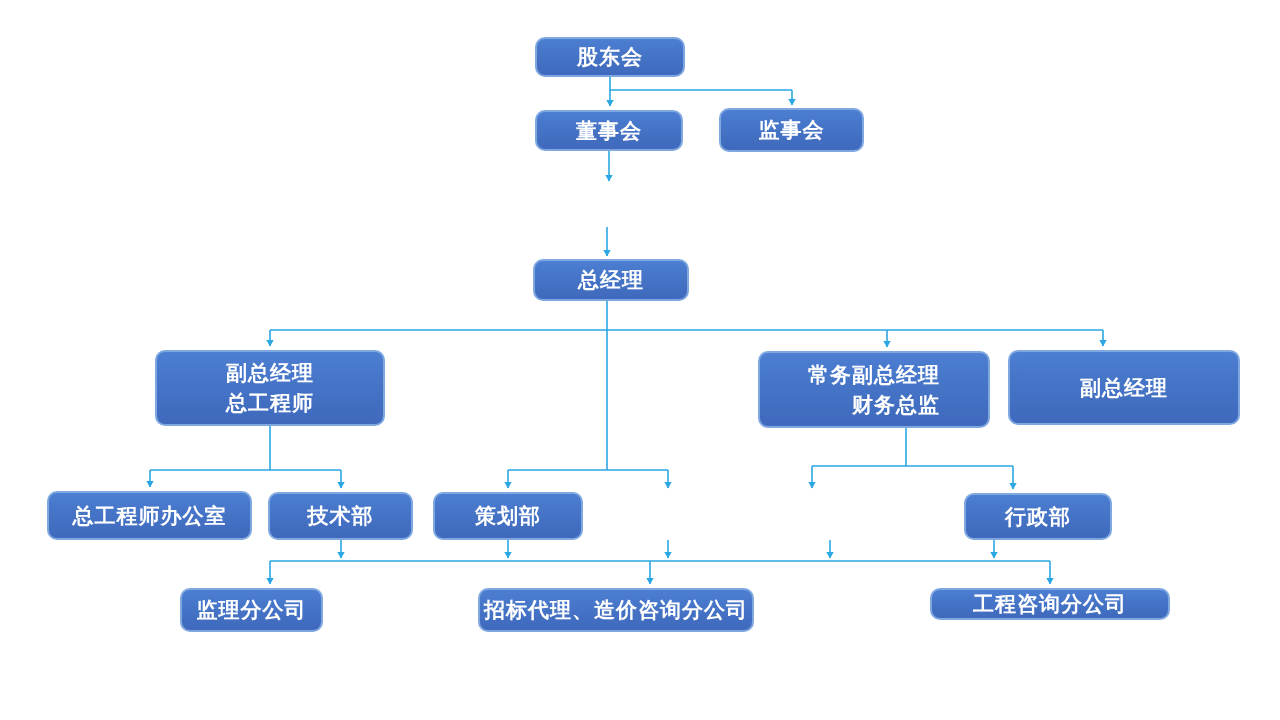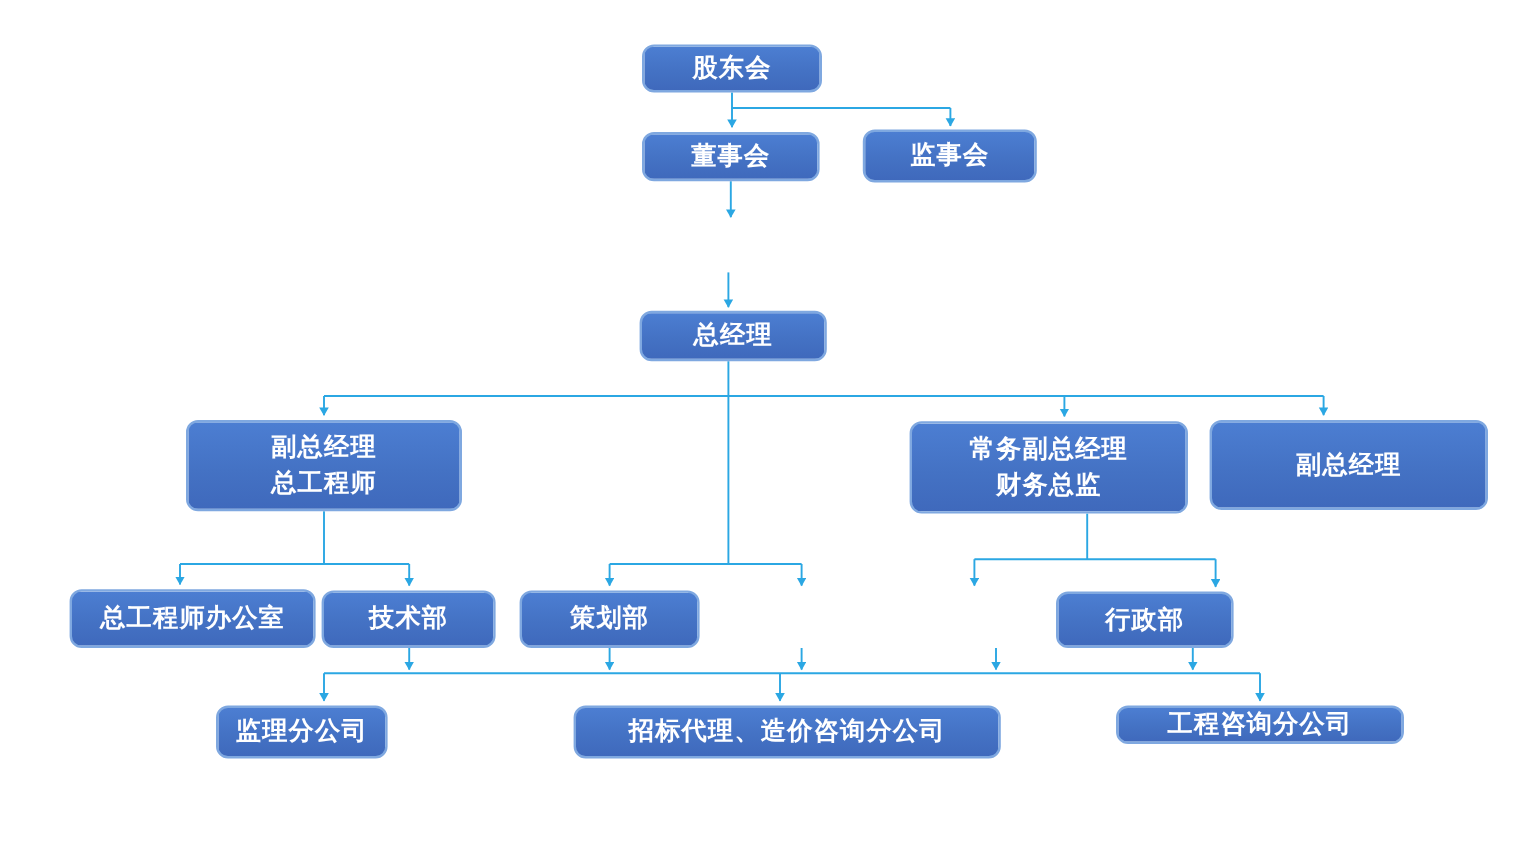--- a/index.html
+++ b/index.html
@@ -30,21 +30,21 @@
     box-sizing: border-box;
     background: linear-gradient(180deg,
       var(--c-node-fill-top, #4C7ED2) 0%,
       var(--c-node-fill, #4472C4) 55%,
       var(--c-node-fill-bottom, #3F69BC) 100%);
     border: 2px solid var(--c-node-border, #7FA8E0);
     border-radius: 10px;
     display: flex;
     align-items: center;
     justify-content: center;
-    text-align: center;
+    text-align: right;
   }
   .node-label {
     color: var(--c-text, #ffffff);
     font-weight: bold;
     font-size: 21px;
     line-height: 1.42;
     white-space: pre-line;
     letter-spacing: 1px;
   }
 </style>
@@ -114,36 +114,36 @@
 总工程师</span>
   </div>
   <div class="node" style="left:758px; top:351px; width:232px; height:77px">
     <span class="node-label">常务副总经理
 财务总监</span>
   </div>
   <div class="node" style="left:1008px; top:350px; width:232px; height:75px">
     <span class="node-label">副总经理</span>
   </div>
 
-  <div class="node" style="left:58px; top:491px; width:205px; height:49px">
+  <div class="node" style="left:47px; top:491px; width:205px; height:49px">
     <span class="node-label">总工程师办公室</span>
   </div>
   <div class="node" style="left:268px; top:492px; width:145px; height:48px">
     <span class="node-label">技术部</span>
   </div>
   <div class="node" style="left:433px; top:492px; width:150px; height:48px">
     <span class="node-label">策划部</span>
   </div>
-  <div class="node" style="left:880px; top:493px; width:148px; height:47px">
+  <div class="node" style="left:964px; top:493px; width:148px; height:47px">
     <span class="node-label">行政部</span>
   </div>
 
   <div class="node" style="left:180px; top:588px; width:143px; height:44px">
     <span class="node-label">监理分公司</span>
   </div>
-  <div class="node" style="left:478px; top:588px; width:356px; height:44px">
+  <div class="node" style="left:478px; top:588px; width:276px; height:44px">
     <span class="node-label">招标代理、造价咨询分公司</span>
   </div>
   <div class="node" style="left:930px; top:588px; width:240px; height:32px">
     <span class="node-label">工程咨询分公司</span>
   </div>
 
 </div>
 
 </body></html>

